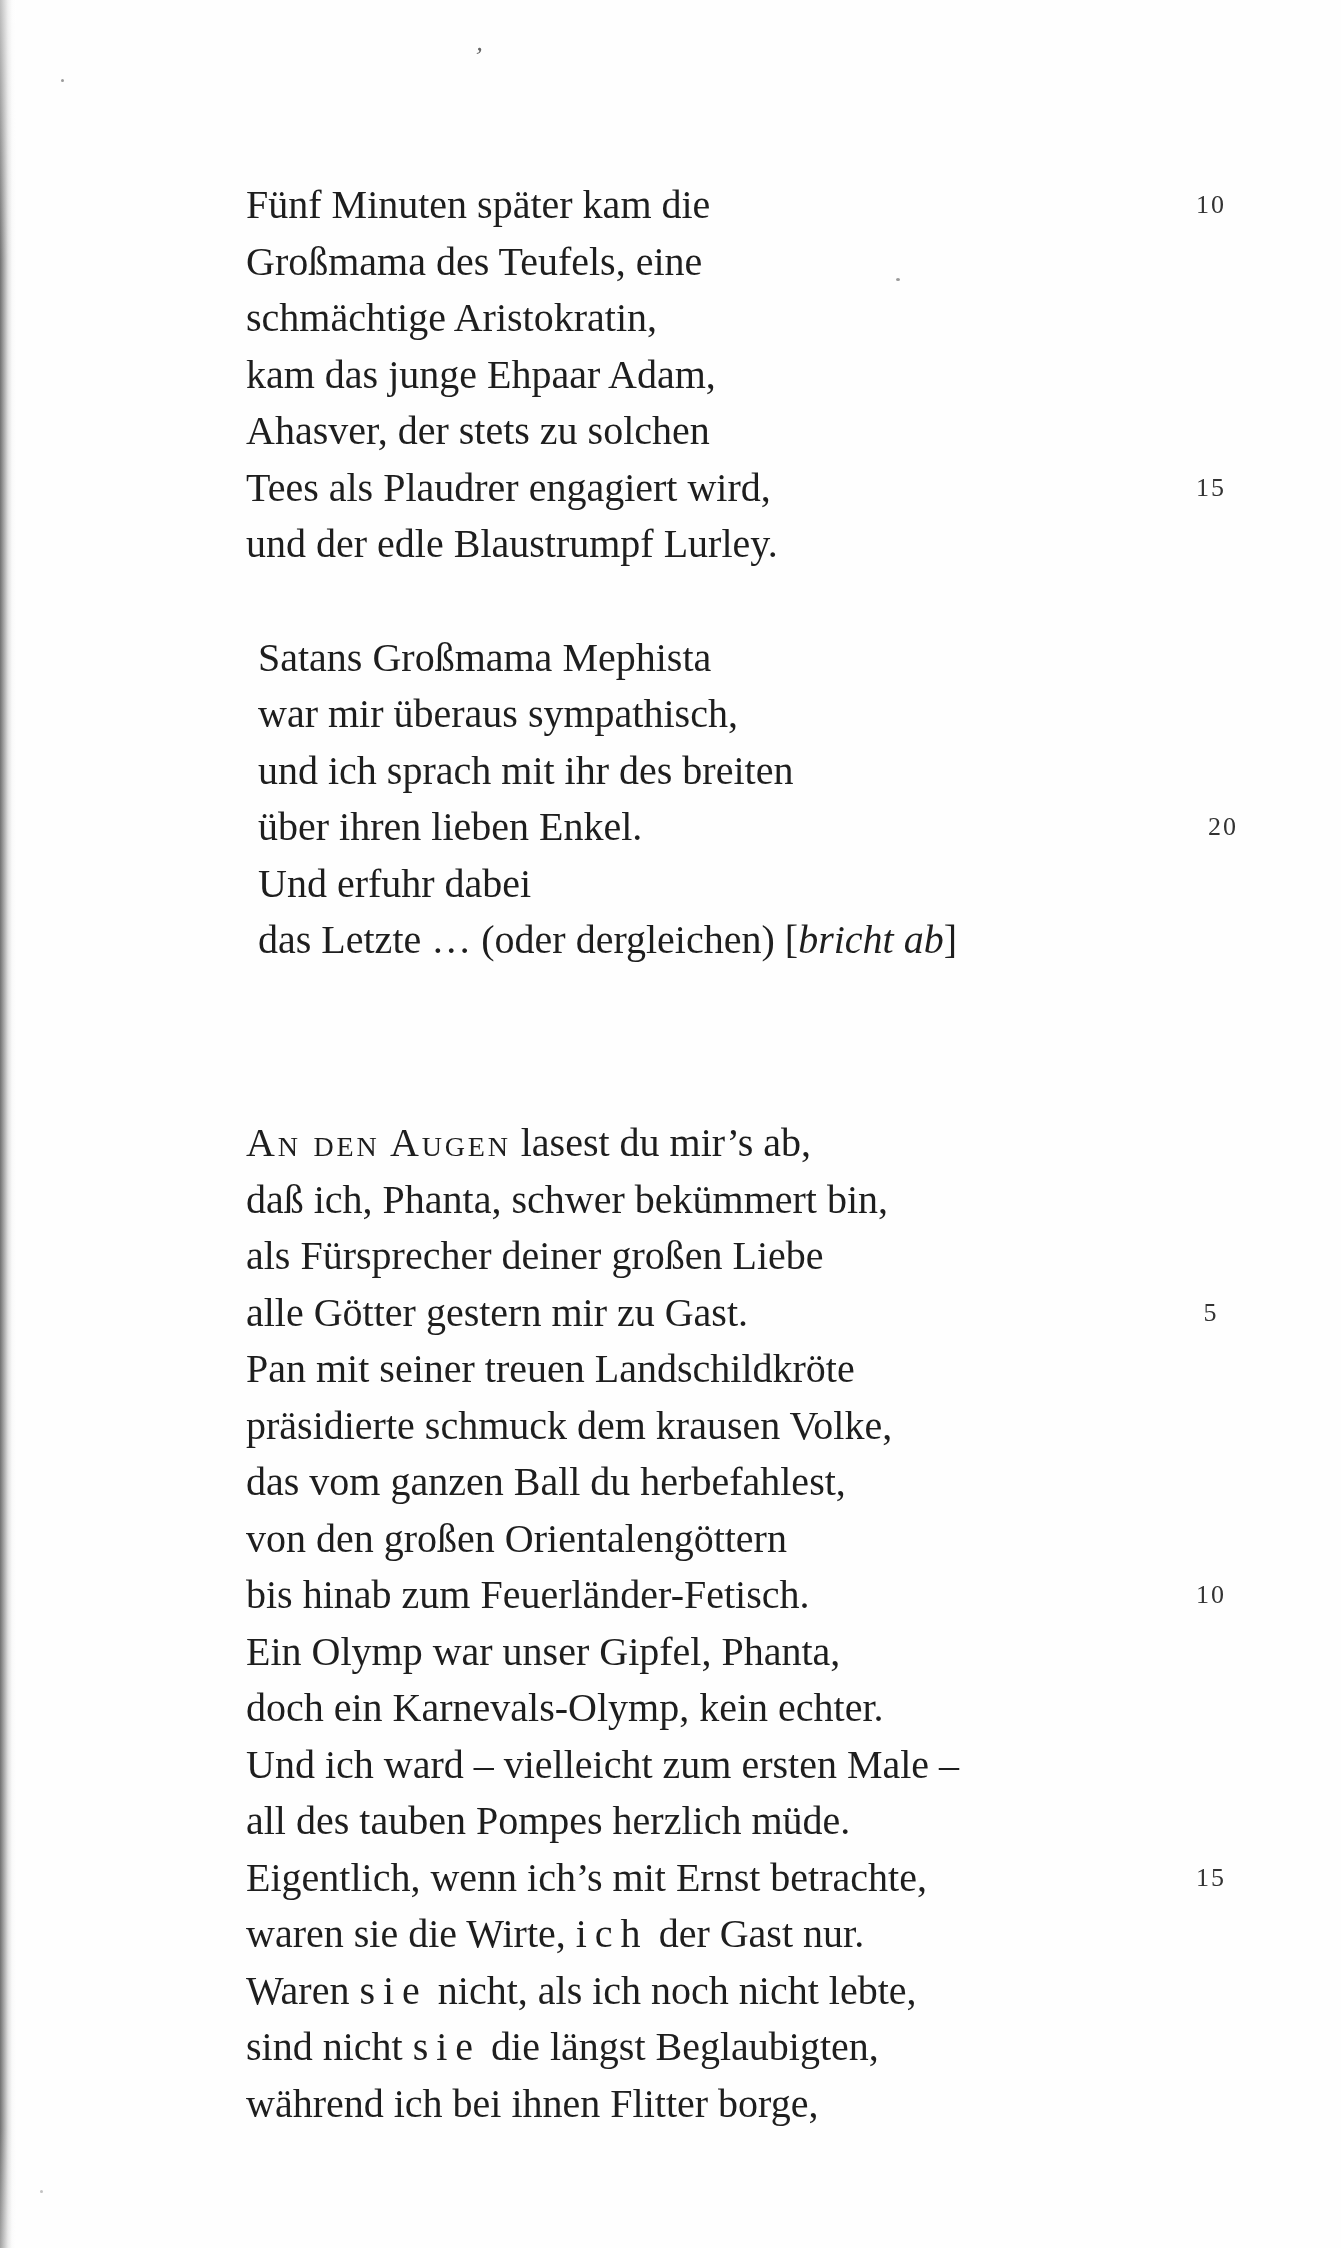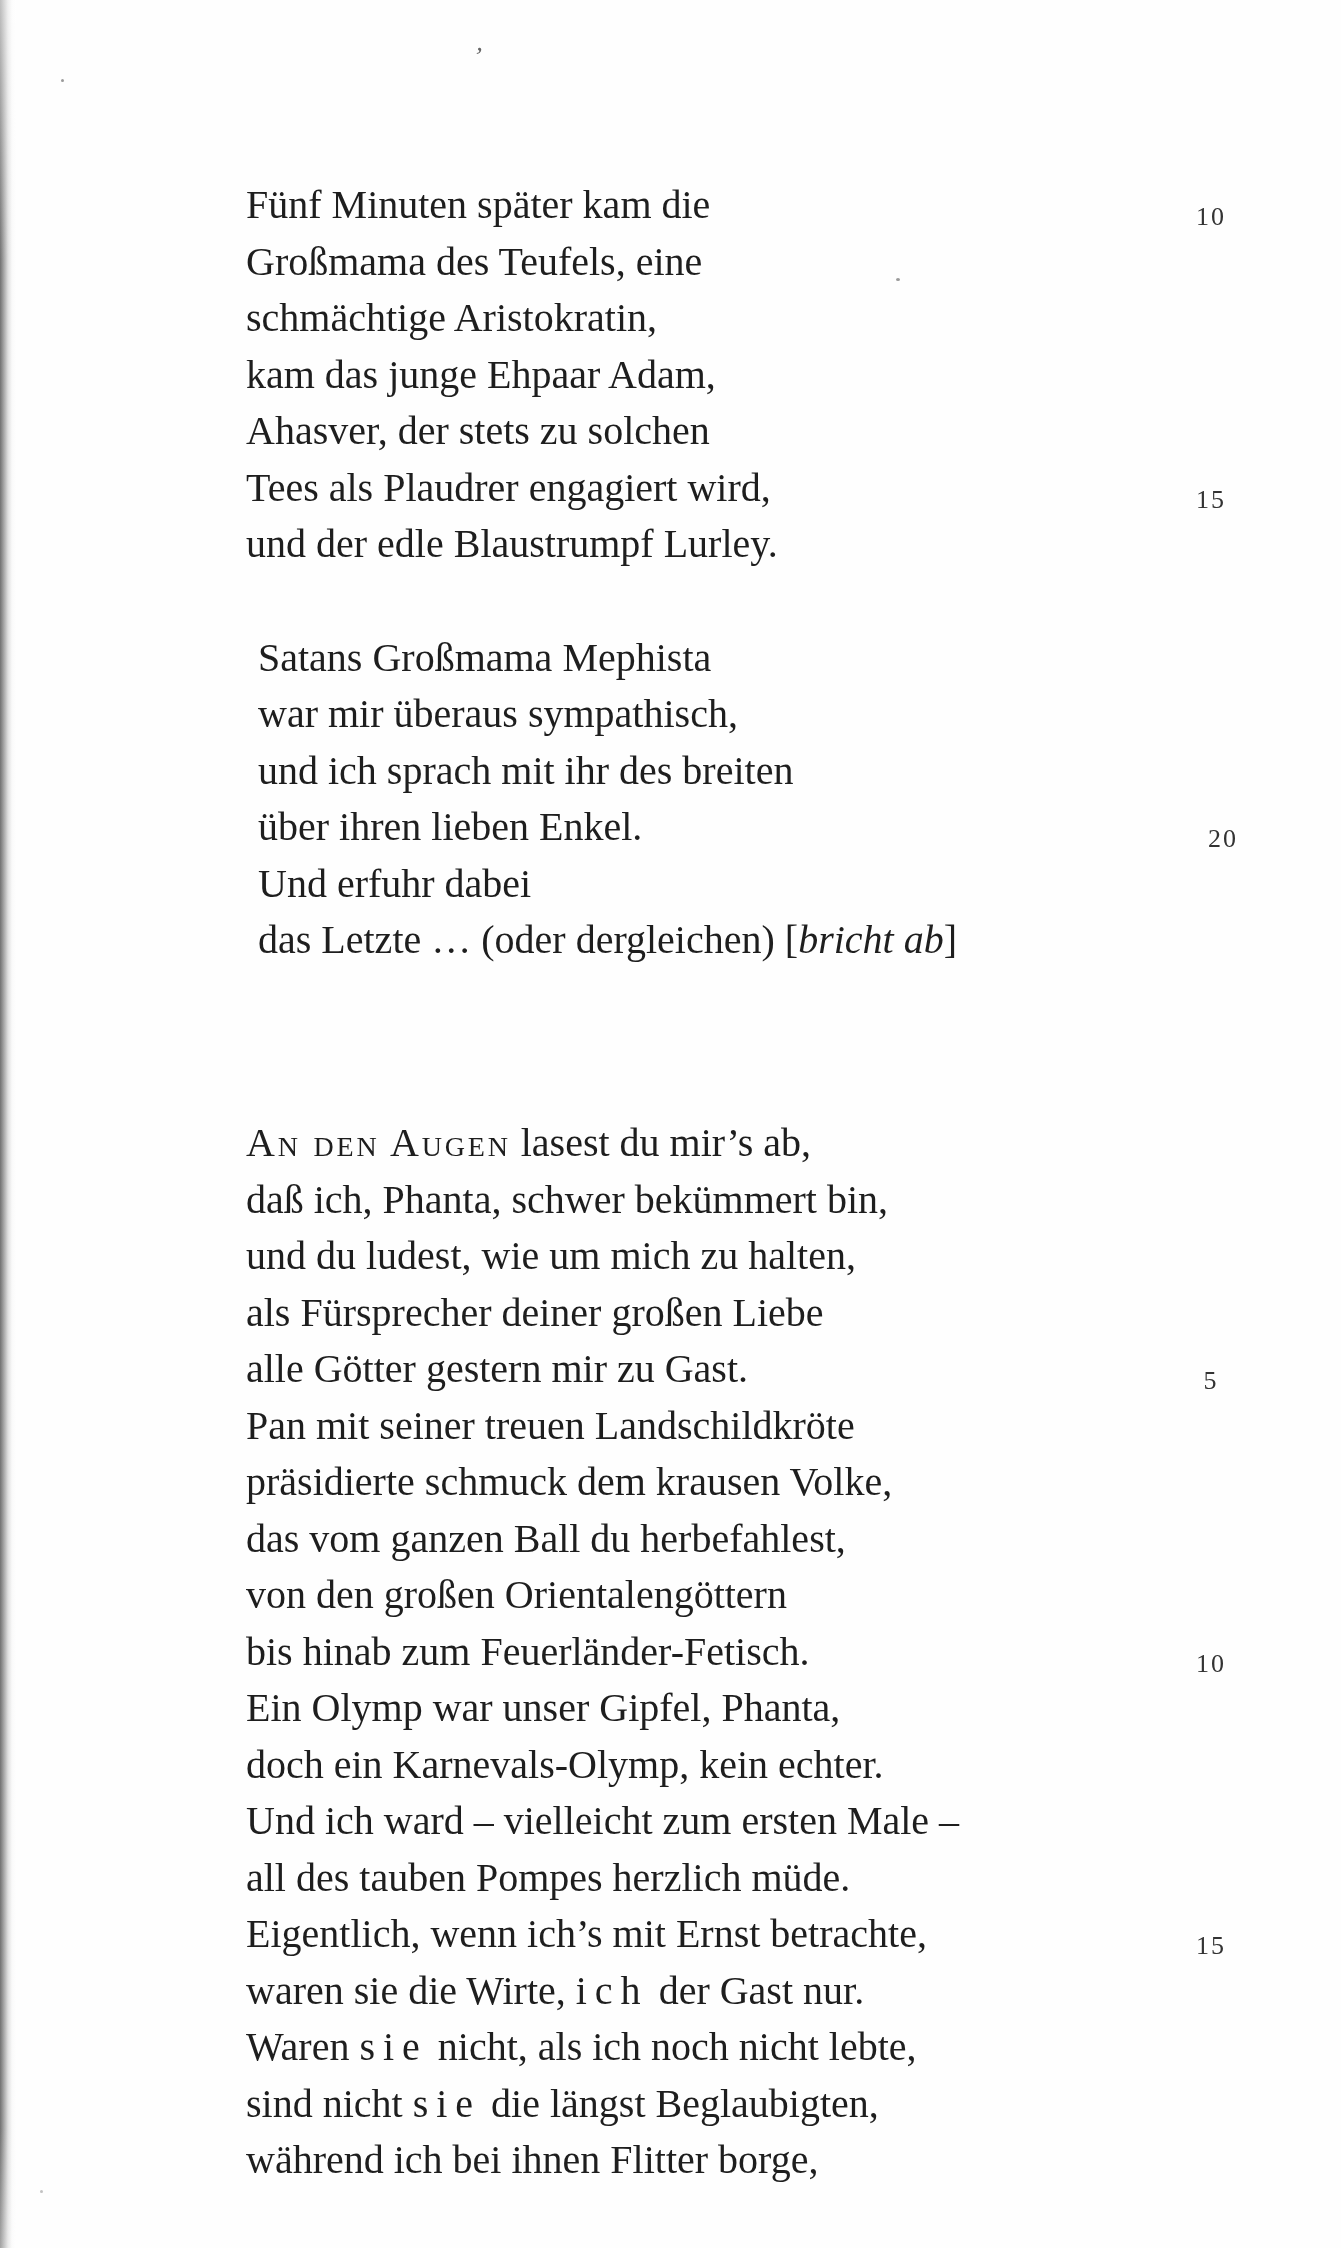--- a/index.html
+++ b/index.html
@@ -44,21 +44,21 @@
   .poem{position:absolute;left:246px;width:1010px;}
   #poem1{top:177px;}
   #poem2{top:1083px;margin-top:32px;}
   .stanza + .stanza{margin-top:57px;margin-left:12px;}
   .line{
     position:relative;
     font-size:40px;line-height:56.5px;
     white-space:nowrap;color:#1e1e1e;
   }
   .linenum{
-    position:absolute;left:935px;top:12px;width:60px;
+    position:absolute;left:935px;top:0;width:60px;
     text-align:center;
     font-size:26px;line-height:56.5px;
     letter-spacing:.08em;color:#333;
   }
   .it{font-style:italic;}
   .spaced{letter-spacing:.2em;}
   .smallcaps{font-variant:small-caps;letter-spacing:.07em;}
   
   .speck{position:absolute;color:#666;}
   .speck-apostrophe{left:474px;top:42px;font-size:26px;transform:rotate(8deg);}
@@ -92,21 +92,20 @@
         <div class="line"><span>über ihren lieben Enkel.</span><span class="linenum">20</span></div>
         <div class="line"><span>Und erfuhr dabei</span></div>
         <div class="line"><span>das Letzte … (oder dergleichen) [</span><span class="it">bricht ab</span><span>]</span></div>
       </div>
     </div>
 
   <div class="poem" id="poem2">
       <div class="stanza">
         <div class="line"><span class="smallcaps">An den Augen</span><span> lasest du mir’s ab,</span></div>
         <div class="line"><span>daß ich, Phanta, schwer bekümmert bin,</span></div>
-        <div class="line"><span>und du ludest, wie um mich zu halten,</span></div>
         <div class="line"><span>als Fürsprecher deiner großen Liebe</span></div>
         <div class="line"><span>alle Götter gestern mir zu Gast.</span><span class="linenum">5</span></div>
         <div class="line"><span>Pan mit seiner treuen Landschildkröte</span></div>
         <div class="line"><span>präsidierte schmuck dem krausen Volke,</span></div>
         <div class="line"><span>das vom ganzen Ball du herbefahlest,</span></div>
         <div class="line"><span>von den großen Orientalengöttern</span></div>
         <div class="line"><span>bis hinab zum Feuerländer-Fetisch.</span><span class="linenum">10</span></div>
         <div class="line"><span>Ein Olymp war unser Gipfel, Phanta,</span></div>
         <div class="line"><span>doch ein Karnevals-Olymp, kein echter.</span></div>
         <div class="line"><span>Und ich ward – vielleicht zum ersten Male –</span></div>

